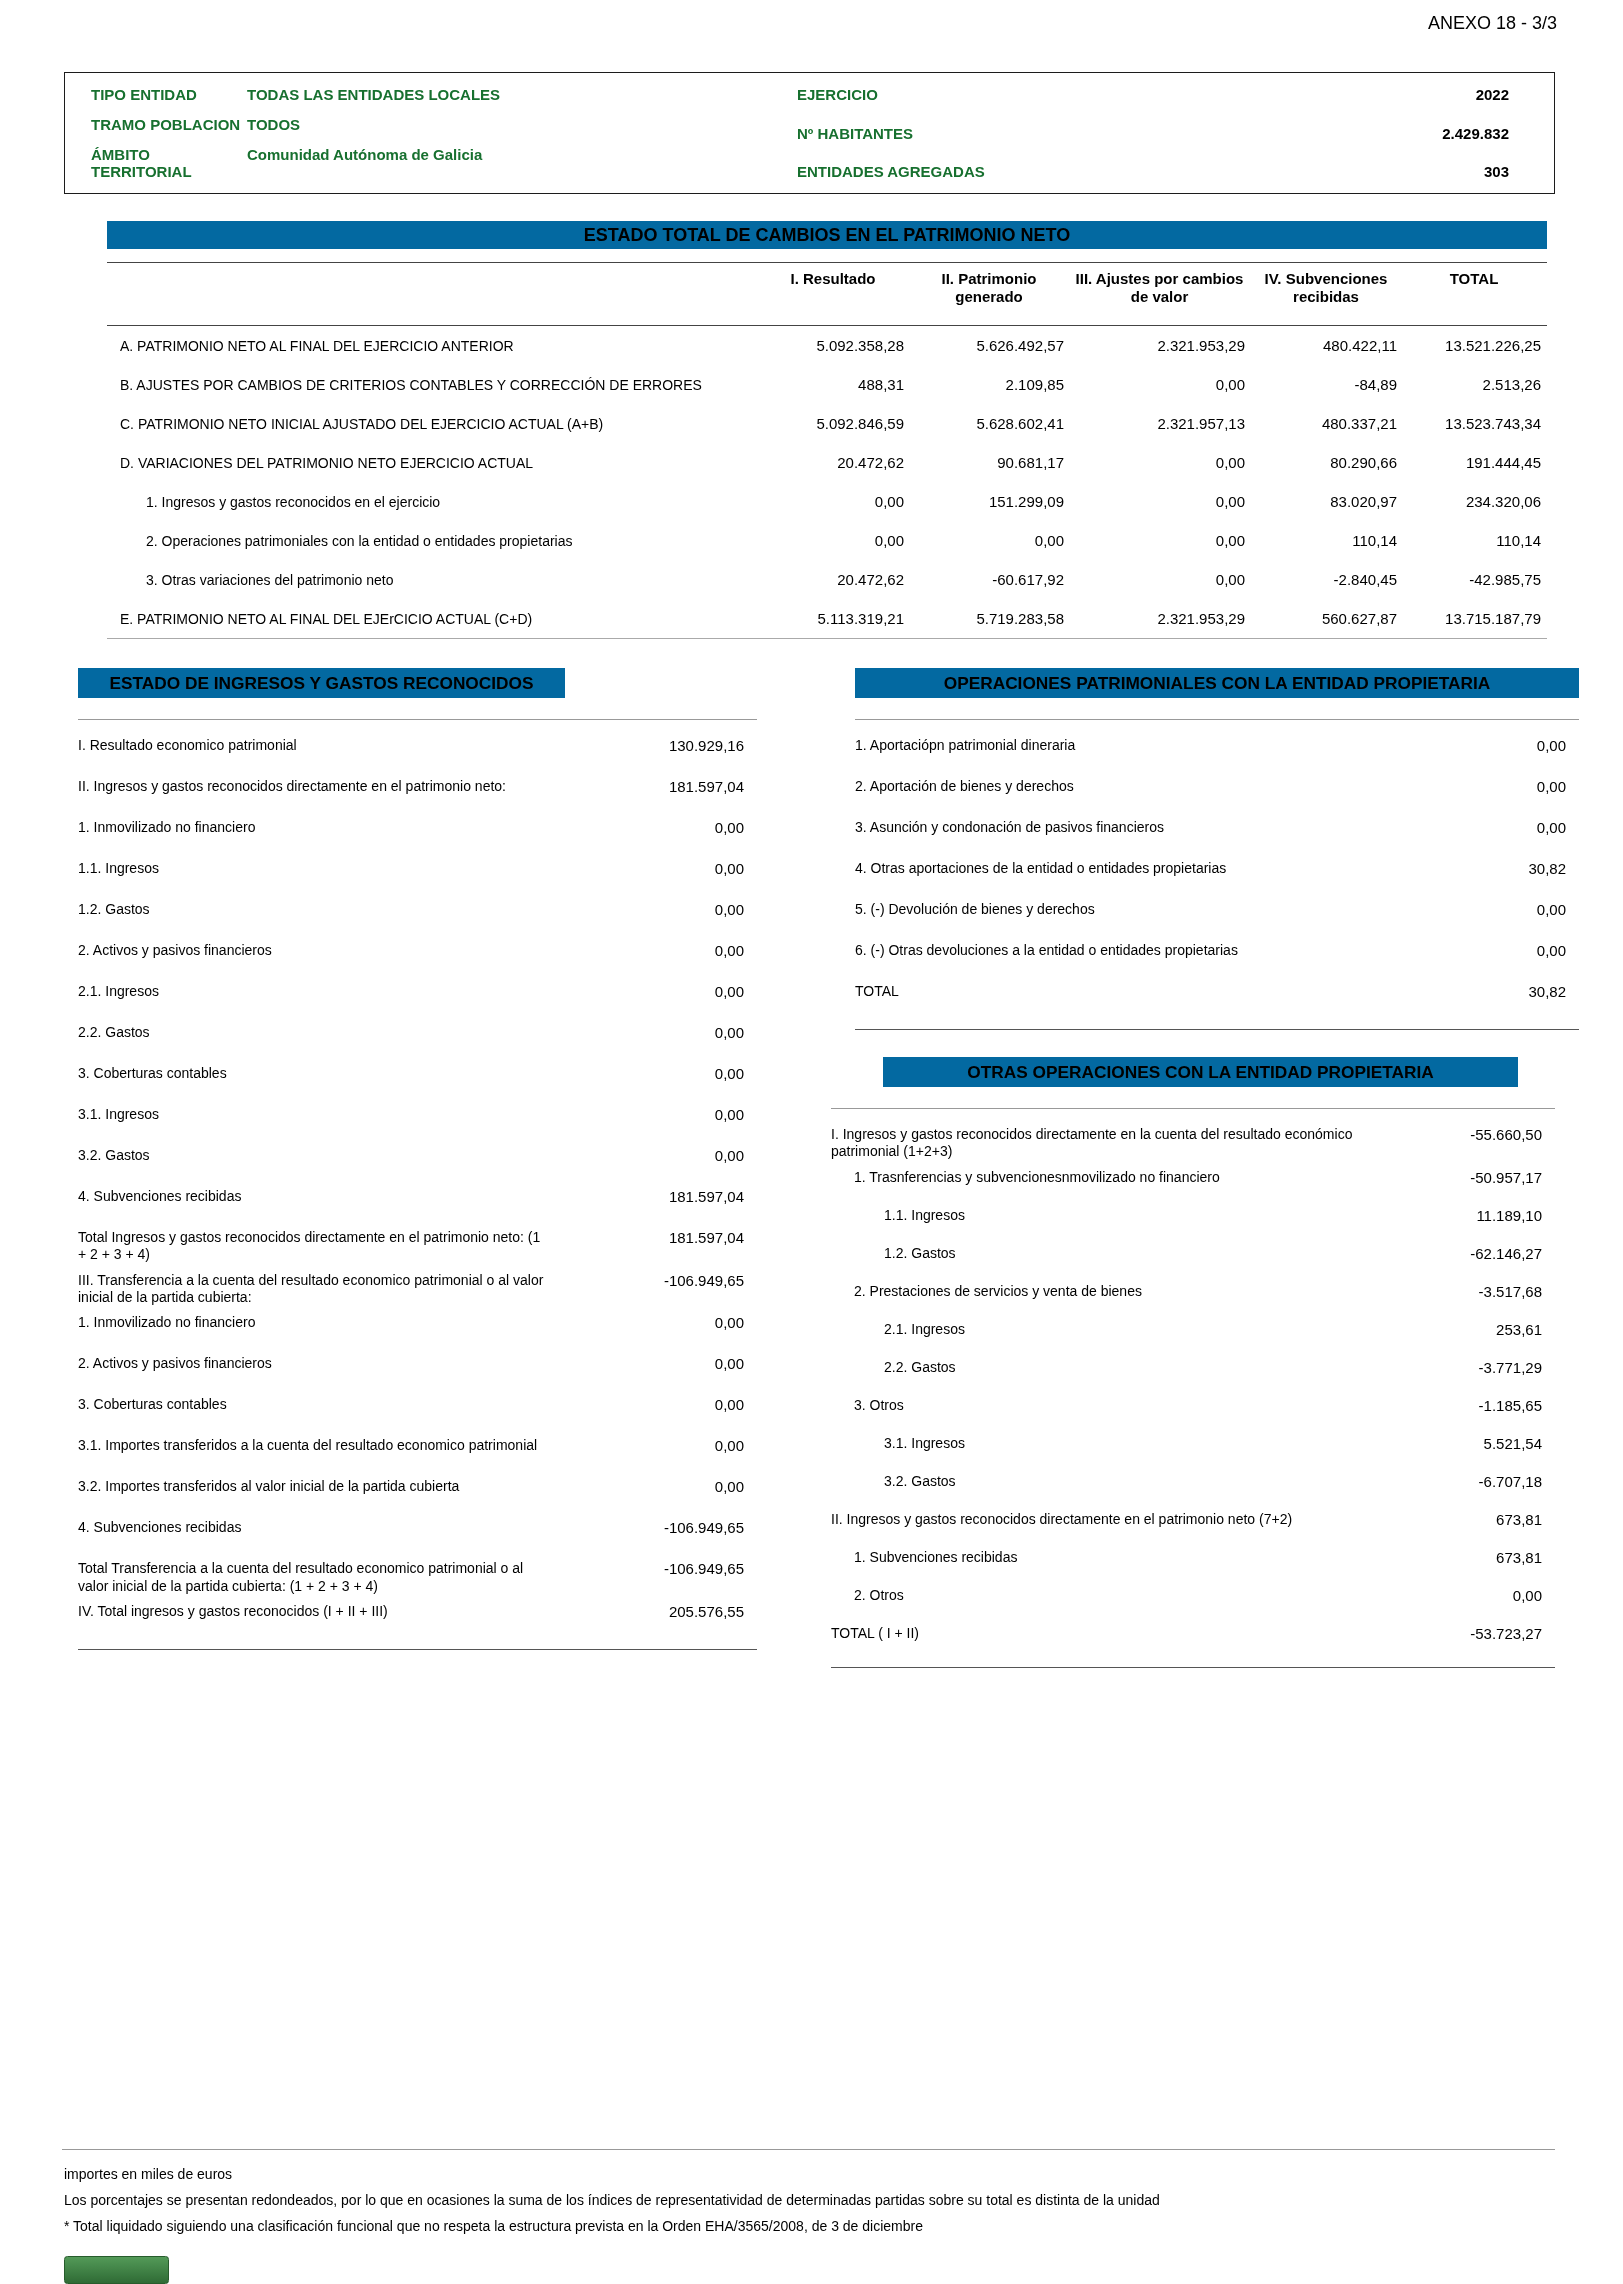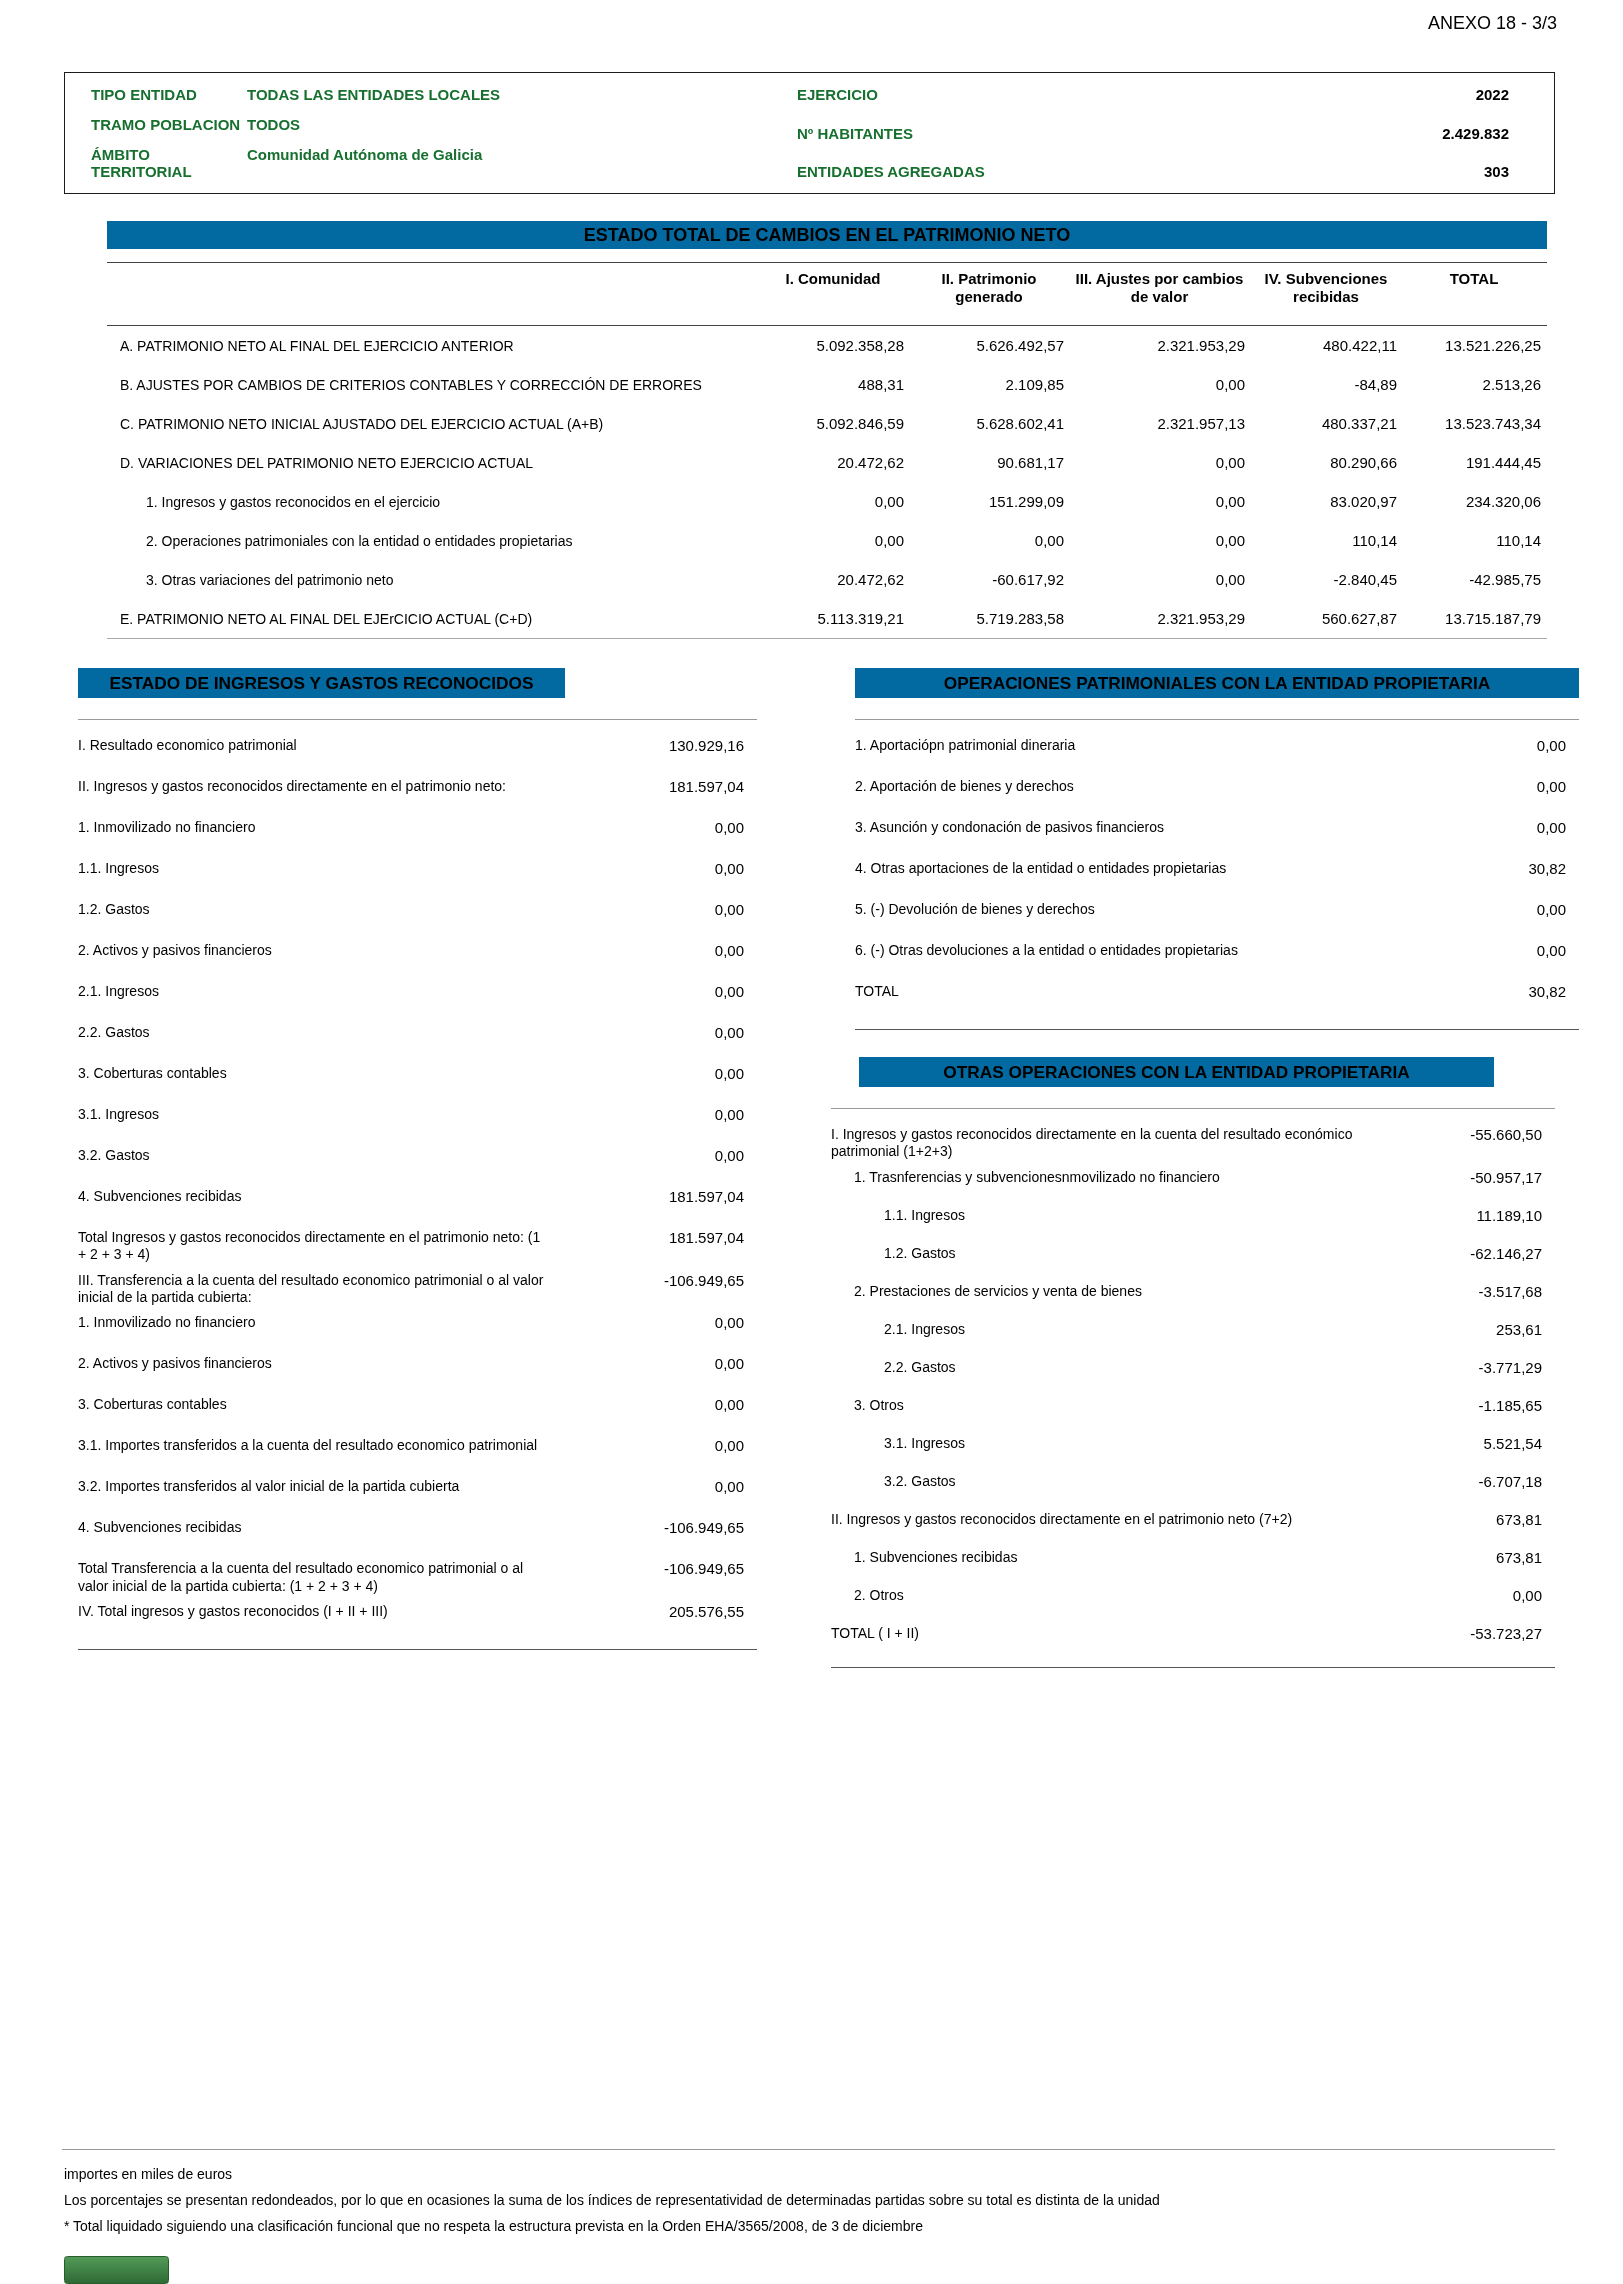--- a/index.html
+++ b/index.html
@@ -46,21 +46,21 @@
   .td { font-size:15px; text-align:right; padding:0 5px; }
   .tbody { border-bottom:0.8px solid #aaa; }
 
   
   .list-section { position:absolute; }
   #sec-ingresos { left:78px;  top:668px; width:679px; }
   #sec-oper     { left:831px; top:668px; width:724px;margin-left:24px; }
   #sec-otras    { left:831px; top:1057px; width:724px; }
   .list-section .bar { height:30px; font-size:17.3px; }
   #sec-ingresos .bar { width:487px; }
-  #sec-otras .bar    { width:635px; margin-left:28px; }
+  #sec-otras .bar    { width:635px; margin-left:52px; }
   .subline { border-bottom:0.8px solid #999; margin-top:21.4px; }
   .items { padding-top:8.2px; }
   .li { display:flex; min-height:41px; align-items:flex-start; padding-top:8.2px; }
   #sec-otras .li { min-height:38px; }
   .li .lbl { font-size:14px; line-height:17.3px; flex:0 0 auto; }
   #sec-ingresos .lbl { width:471px; }
   #sec-oper .lbl     { width:576px; }
   #sec-otras .lbl    { width:559px; }
   .li .val { flex:1; text-align:right; font-size:15px; padding-right:13px; }
   .li.ind1 .lbl { padding-left:23px; }
@@ -112,21 +112,21 @@
           <span class="hlabel">ENTIDADES AGREGADAS</span>
           <span class="hvalue dark">303</span>
         </div>
       </div>
   </div>
 
   <div class="main-table">
     <div class="bar">ESTADO TOTAL DE CAMBIOS EN EL PATRIMONIO NETO</div>
     <div class="thead" id="pt-head">
         <div class="th-label"></div>
-        <div class="th col0">I. Comunidad</div>
+        <div class="th col0">I. Resultado</div>
         <div class="th col1">II. Patrimonio generado</div>
         <div class="th col2">III. Ajustes por cambios de valor</div>
         <div class="th col3">IV. Subvenciones recibidas</div>
         <div class="th col4">TOTAL</div>
       </div>
     <div class="tbody" id="pt-body">
         <div class="trow">
           <div class="td-label">A. PATRIMONIO NETO AL FINAL DEL EJERCICIO ANTERIOR</div>
           <div class="td col0">5.092.358,28</div>
           <div class="td col1">5.626.492,57</div>

